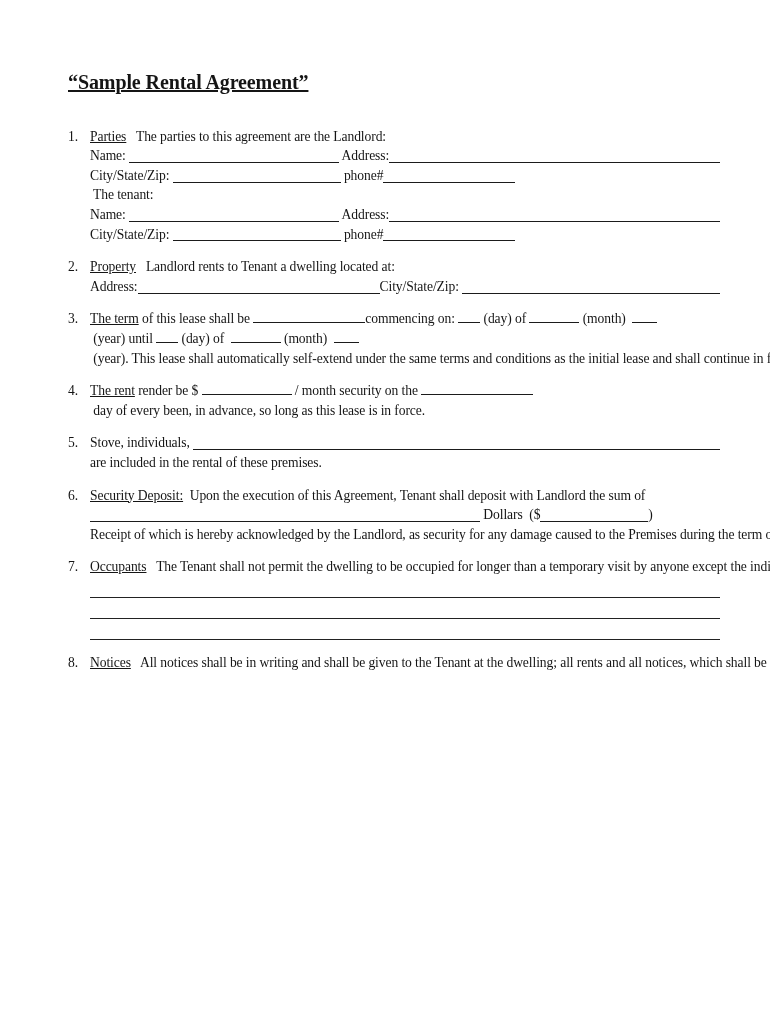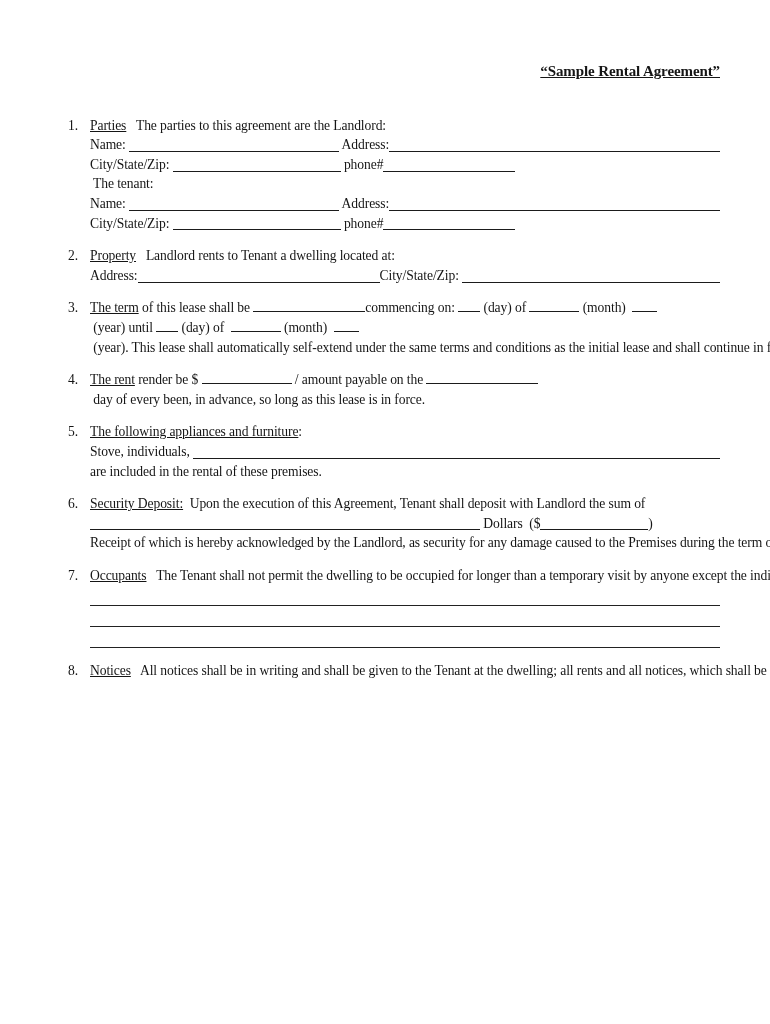--- a/index.html
+++ b/index.html
@@ -5,22 +5,22 @@
   html,body{margin:0;padding:0;background:#ffffff;}
   .page{
     width:770px;height:1024px;box-sizing:border-box;
     padding:62px 50px 0 68px;
     background:#ffffff;color:#151515;
     font-family:"Liberation Serif","DejaVu Serif",serif;
     font-size:13.6px;line-height:19.6px;letter-spacing:-0.1px;
     overflow:hidden;
   }
   .title{
-    text-align:right;font-weight:bold;text-decoration:underline;
-    font-size:15px;margin:0 0 34px 0;white-space:pre;
+    text-align:left;font-weight:bold;text-decoration:underline;
+    font-size:20px;margin:11px 0 34px 0;white-space:pre;
   }
   .item{display:flex;margin-bottom:13px;}
   .num{width:22px;flex:none;}
   .content{flex:1;min-width:0;}
   .para{white-space:pre-wrap;}
   .line{display:flex;align-items:center;white-space:pre;}
   .txt{white-space:pre;}
   .u{text-decoration:underline;text-align:right;}
   .blank{
     display:inline-block;height:13px;
@@ -57,27 +57,26 @@
       </div>
       <div class="item">
         <div class="num">3.</div>
         <div class="content">
           <div class="para"><span class="txt u">The term</span><span class="txt"> of this lease shall be </span><span class="blank" style="width: 112px;"></span><span class="txt">commencing on: </span><span class="blank" style="width: 22px;"></span><span class="txt"> (day) of </span><span class="blank" style="width: 50px;"></span><span class="txt"> (month)  </span><span class="blank" style="width: 25px;"></span><span class="txt"> (year) until </span><span class="blank" style="width: 22px;"></span><span class="txt"> (day) of  </span><span class="blank" style="width: 50px;"></span><span class="txt"> (month)  </span><span class="blank" style="width: 25px;"></span><span class="txt"> (year). This lease shall automatically self-extend under the same terms and conditions as the initial lease and shall continue in full force and effect from month- to -month unless and until otherwise terminated.</span></div>
         </div>
       </div>
       <div class="item">
         <div class="num">4.</div>
         <div class="content">
-          <div class="para"><span class="txt u">The rent</span><span class="txt"> render be $ </span><span class="blank" style="width: 90px;"></span><span class="txt"> / amount payable on the </span><span class="blank" style="width: 112px;"></span><span class="txt"> day of every been, in advance, so long as this lease is in force.</span></div>
+          <div class="para"><span class="txt u">The rent</span><span class="txt"> render be $ </span><span class="blank" style="width: 90px;"></span><span class="txt"> / month security on the </span><span class="blank" style="width: 112px;"></span><span class="txt"> day of every been, in advance, so long as this lease is in force.</span></div>
         </div>
       </div>
       <div class="item">
         <div class="num">5.</div>
         <div class="content">
-          <div class="para"><span class="txt u">The following appliances and furniture</span><span class="txt">:</span></div>
           <div class="line"><span class="txt">Stove, individuals, </span><span class="blank fill"></span></div>
           <div class="para"><span class="txt">are included in the rental of these premises.</span></div>
         </div>
       </div>
       <div class="item">
         <div class="num">6.</div>
         <div class="content">
           <div class="para"><span class="txt u">Security Deposit:</span><span class="txt">  Upon the execution of this Agreement, Tenant shall deposit with Landlord the sum of</span></div>
           <div class="line"><span class="blank" style="width: 390px;"></span><span class="txt"> Dollars  ($</span><span class="blank" style="width: 108px;"></span><span class="txt">)</span></div>
           <div class="para"><span class="txt">Receipt of which is hereby acknowledged by the Landlord, as security for any damage caused to the Premises during the term of the lease. In accordance with ALM GL ch. 186, § 15B, such deposit received by the Landlord shall be held in a separate, interest-bearing account in a bank, located within the Commonwealth under such terms as will place such deposit beyond the claim of creditors of the Landlord. Such deposit shall be returned to the Tenant, with interest at the rate of five per cent per year or other such lesser amount of interest as has been received from the bank where the deposit has been held, and less any set off for damages to the Premises upon the termination of this Agreement.</span></div>

